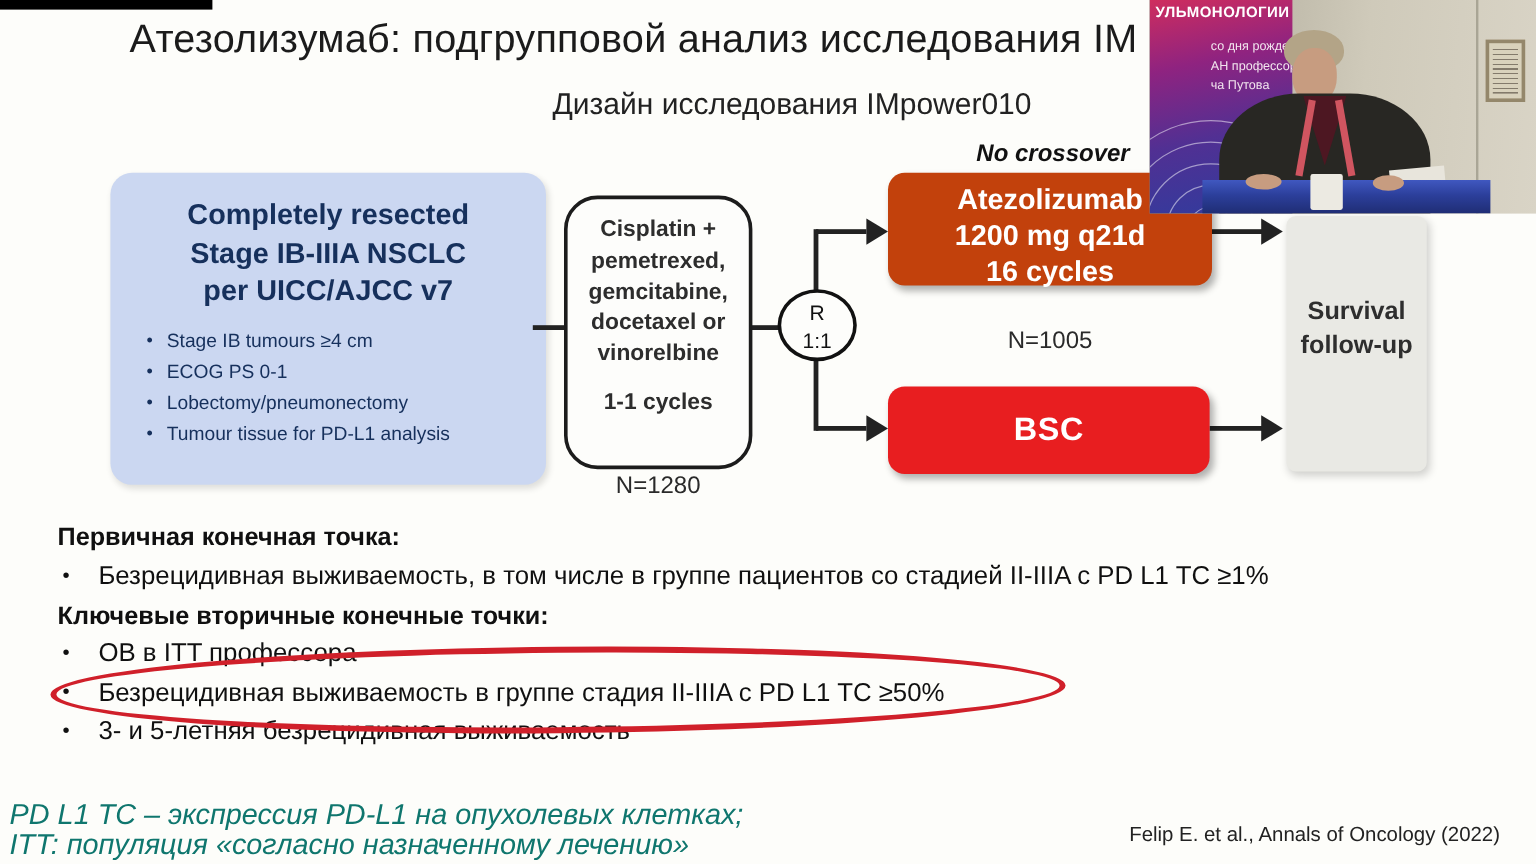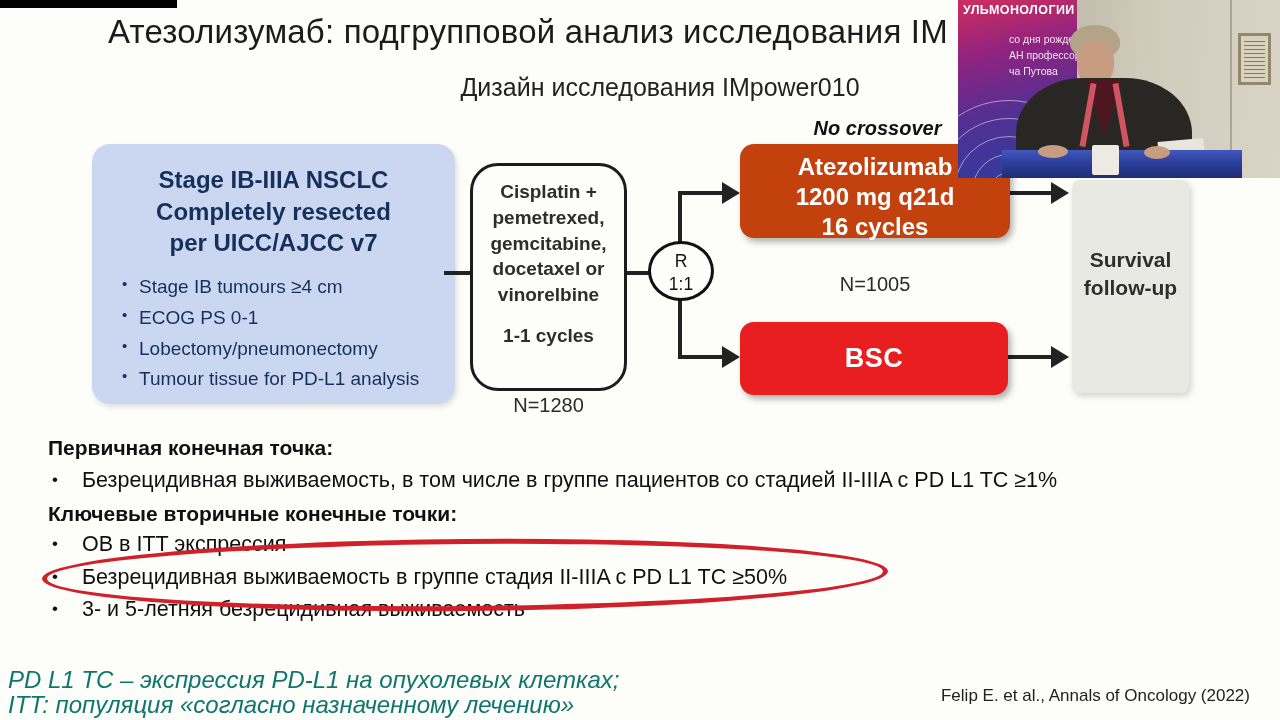--- a/index.html
+++ b/index.html
@@ -13,21 +13,21 @@
   .top-strip{left:0;top:0;width:177px;height:8px;background:#000;}
 
   
   .title{left:108px;top:13px;font-size:33px;color:#1b1b1b;white-space:nowrap;letter-spacing:.2px;}
   .subtitle{left:0;top:73px;width:1320px;text-align:center;font-size:25px;color:#222;}
 
   
   .elig{left:92px;top:144px;width:363px;height:260px;background:#cbd7f1;border-radius:18px;
         color:#16305c;box-shadow:2px 3px 5px rgba(0,0,0,.12);}
   .elig-head{margin-top:20px;text-align:center;font-weight:bold;font-size:24px;line-height:1.32;}
-  .elig-list{margin:13px 8px 0 30px;padding:0;list-style:none;font-size:19px;line-height:1.62;}
+  .elig-list{margin:13px 8px 0 30px;padding:0;list-style:none;font-size:16px;line-height:1.62;}
   .elig-list li{position:relative;padding-left:17px;}
   .elig-list li::before{content:"•";position:absolute;left:0;top:0;font-size:15px;}
 
   
   .hline{position:absolute;height:4px;background:#222;}
   .vline{position:absolute;width:4px;background:#222;}
   .arrowhead{position:absolute;width:0;height:0;border-top:11px solid transparent;
              border-bottom:11px solid transparent;border-left:18px solid #222;}
 
   
@@ -101,22 +101,22 @@
 
 <div class="stage">
 
   <div class="abs top-strip"></div>
 
   <div class="abs title">Атезолизумаб: подгрупповой анализ исследования IM</div>
   <div class="abs subtitle">Дизайн исследования IMpower010</div>
 
   <div class="abs elig">
     <div class="elig-head">
+      <div>Completely resected</div>
       <div>Stage IB-IIIA NSCLC</div>
-      <div>Completely resected</div>
       <div>per UICC/AJCC v7</div>
     </div>
     <ul class="elig-list">
       <li>Stage IB tumours ≥4 cm</li>
       <li>ECOG PS 0-1</li>
       <li>Lobectomy/pneumonectomy</li>
       <li>Tumour tissue for PD-L1 analysis</li>
     </ul>
   </div>
 
@@ -159,21 +159,21 @@
   <div class="abs bsc">BSC</div>
 
   <div class="abs surv">
     <div>Survival</div>
     <div>follow-up</div>
   </div>
 
   <div class="abs ep-head" style="top:436px;">Первичная конечная точка:</div>
   <div class="abs ep-item" style="top:468px;">Безрецидивная выживаемость, в том числе в группе пациентов со стадией II-IIIA с PD L1 TC ≥1%</div>
   <div class="abs ep-head" style="top:502px;">Ключевые вторичные конечные точки:</div>
-  <div class="abs ep-item" style="top:532px;">ОВ в ITT экспрессия</div>
+  <div class="abs ep-item" style="top:532px;">ОВ в ITT профессора</div>
   <div class="abs ep-item" style="top:565px;">Безрецидивная выживаемость в группе стадия II-IIIA с PD L1 TC ≥50%</div>
   <div class="abs ep-item" style="top:597px;">3- и 5-летняя безрецидивная выживаемость</div>
 
   <div class="abs red-ellipse"></div>
 
   <div class="abs footnote" style="top:666px;">PD L1 TC – экспрессия PD-L1 на опухолевых клетках;</div>
   <div class="abs footnote" style="top:691px;">ITT: популяция «согласно назначенному лечению»</div>
   <div class="abs citation">Felip E. et al., Annals of Oncology (2022)</div>
 
   <div class="abs video">

